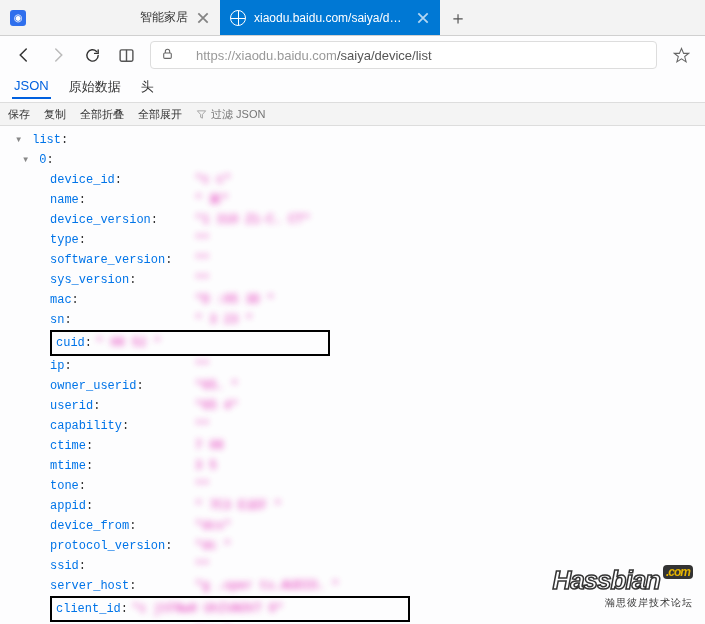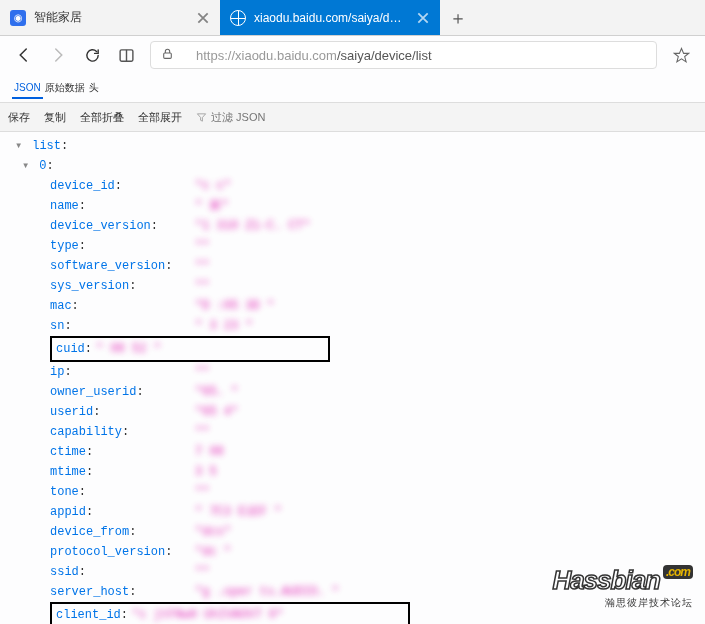--- a/index.html
+++ b/index.html
@@ -1,19 +1,19 @@
 <!DOCTYPE html>
 <html><head>
 <meta charset="utf-8">
 <style>
   * { box-sizing: border-box; margin: 0; padding: 0; }
   body { font-family: -apple-system, "Segoe UI", Arial, sans-serif; font-size: 12px; background: #fdfdfe; color: #333; width: 705px; height: 624px; overflow: hidden; position: relative; }
   
   
-  .tabbar { height: 36px; background: #f3f3f3; display: flex; align-items: stretch; border-bottom: 1px solid #d0d0d0; }
+  .tabbar { height: 36px; background: #f3f3f3; display: flex; align-items: stretch; border-bottom: 1px solid #d0d0d0; text-align: right; }
   .tab { display: flex; align-items: center; padding: 0 10px; gap: 8px; min-width: 220px; max-width: 220px; font-size: 12px; color: #333; position: relative; cursor: pointer; }
   .tab.inactive { background: #f3f3f3; }
   .tab.active { background: #0078d4; color: #fff; }
   .tab .favicon { width: 16px; height: 16px; flex: 0 0 16px; }
   .tab .title { flex: 1; white-space: nowrap; overflow: hidden; text-overflow: ellipsis; }
   .tab .close { width: 14px; height: 14px; opacity: .7; }
   .newtab { width: 36px; display: flex; align-items: center; justify-content: center; cursor: pointer; color: #555; font-size: 18px; }
   
   .favicon-baidu { background: #2f6fed; border-radius: 3px; display:flex; align-items:center; justify-content:center; }
   .favicon-baidu::after { content:"◉"; color:#fff; font-size:10px; }
@@ -27,26 +27,26 @@
   .toolbar { height: 38px; display: flex; align-items: center; gap: 14px; padding: 0 14px; }
   .navbtn { width: 20px; height: 20px; color: #555; display:flex; align-items:center; justify-content:center; cursor:pointer; }
   .navbtn.disabled { color: #bbb; cursor: default; }
   .urlbox { flex: 1; display: flex; align-items: center; gap: 22px; height: 28px; border: 1px solid #ddd; border-radius: 4px; background: #fff; padding: 0 10px; font-size: 13px; color: #888; }
   .urlbox .lock { color: #666; }
   .urlbox .host { color: #999; }
   .urlbox .path { color: #555; }
   .star { color:#888; }
   
   
-  .panel-tabs { height: 28px; display: flex; align-items: center; gap: 0; padding: 0 12px; font-size: 10px; }
+  .panel-tabs { height: 28px; display: flex; align-items: flex-start; gap: 16px; padding: 0 12px; font-size: 13px; }
   .ptab { cursor:pointer; padding: 4px 2px; }
   .ptab.active { color: #0060df; border-bottom: 2px solid #0060df; }
   
   
-  .actions { height: 30px; display: flex; align-items: center; gap: 14px; padding: 0 8px; font-size: 11px; border-top: 1px solid #ddd; border-bottom: 1px solid #ddd; background: #f4f4f4; }
+  .actions { height: 24px; display: flex; align-items: center; gap: 14px; padding: 0 8px; font-size: 11px; border-top: 1px solid #ddd; border-bottom: 1px solid #ddd; background: #f4f4f4; }
   .action { cursor:pointer; color:#333; }
   .filter { display:flex; align-items:center; gap:4px; color:#888;justify-content:flex-end; }
   .filter input { border:none; background:transparent; outline:none; font-size:11px; width:80px; }
   
   
   .json { font-family: Consolas, "Courier New", monospace; font-size: 12px; padding: 4px 8px; line-height: 20px; }
   .row { margin-left: 14px; white-space: nowrap; }
   .caret { display:inline-block; width:10px; color:#888; cursor:pointer; }
   .key { color: #0074e8; }
   .colon { color:#333; margin-right: 4px; }

